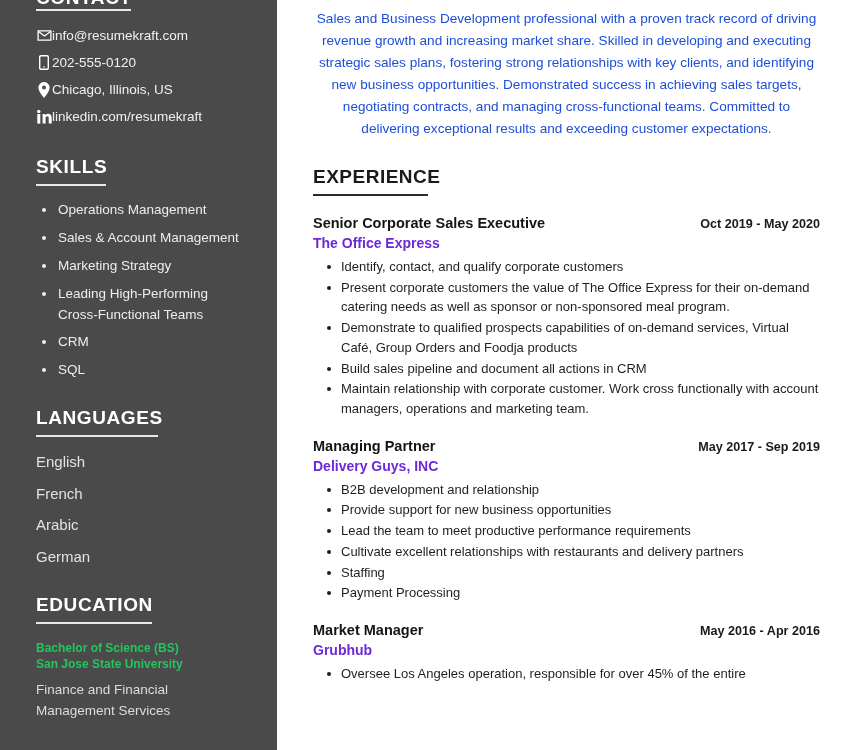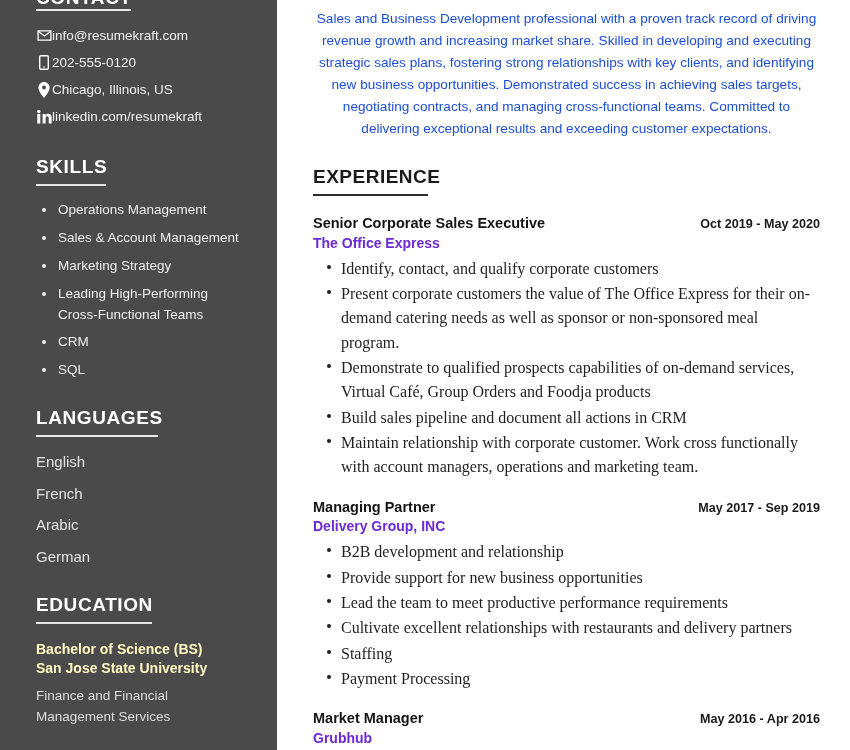--- a/index.html
+++ b/index.html
@@ -106,23 +106,23 @@
   .plain-list { margin-top: 14px; list-style: none; }
   .plain-list li {
     font-size: 15px;
     line-height: 1.5;
     color: #e2e2e2;
     margin-bottom: 9px;
   }
 
   .edu-block { margin-top: 16px; }
   .edu-degree, .edu-school {
-    font-size: 14px;
-    font-weight: bold;
-    color: #fef9c3;
+    font-size: 12px;
+    font-weight: bold;
+    color: #22c55e;
     line-height: 1.35;
   }
   .edu-field {
     margin-top: 8px;
     font-size: 13.5px;
     line-height: 1.55;
     color: #dcdcdc;
   }
 
   
@@ -181,25 +181,24 @@
     line-height: 1.35;
     margin-top: 1px;
   }
   .job-bullets {
     margin-top: 4px;
     list-style: none;
   }
   .job-bullets li {
     position: relative;
     padding-left: 28px;
-    font-size: 16px;
+    font-size: 13px;
     line-height: 1.52;
     color: #1f1f1f;
     margin-bottom: 1px;
-    font-family: Liberation Serif, serif;
   }
   .job-bullets li::before {
     content: "";
     position: absolute;
     left: 14px; top: 8px;
     width: 4px; height: 4px;
     border-radius: 50%;
     background: #1f1f1f;
   }
 </style>
@@ -320,21 +319,21 @@
           <li>Build sales pipeline and document all actions in CRM</li>
           <li>Maintain relationship with corporate customer. Work cross functionally with account managers, operations and marketing team.</li>
         </ul>
       </div>
 
       <div class="job">
         <div class="job-head">
           <div class="job-role">Managing Partner</div>
           <div class="job-dates">May 2017 - Sep 2019</div>
         </div>
-        <div class="job-company">Delivery Group, INC</div>
+        <div class="job-company">Delivery Guys, INC</div>
         <ul class="job-bullets">
           <li>B2B development and relationship</li>
           <li>Provide support for new business opportunities</li>
           <li>Lead the team to meet productive performance requirements</li>
           <li>Cultivate excellent relationships with restaurants and delivery partners</li>
           <li>Staffing</li>
           <li>Payment Processing</li>
         </ul>
       </div>
 

